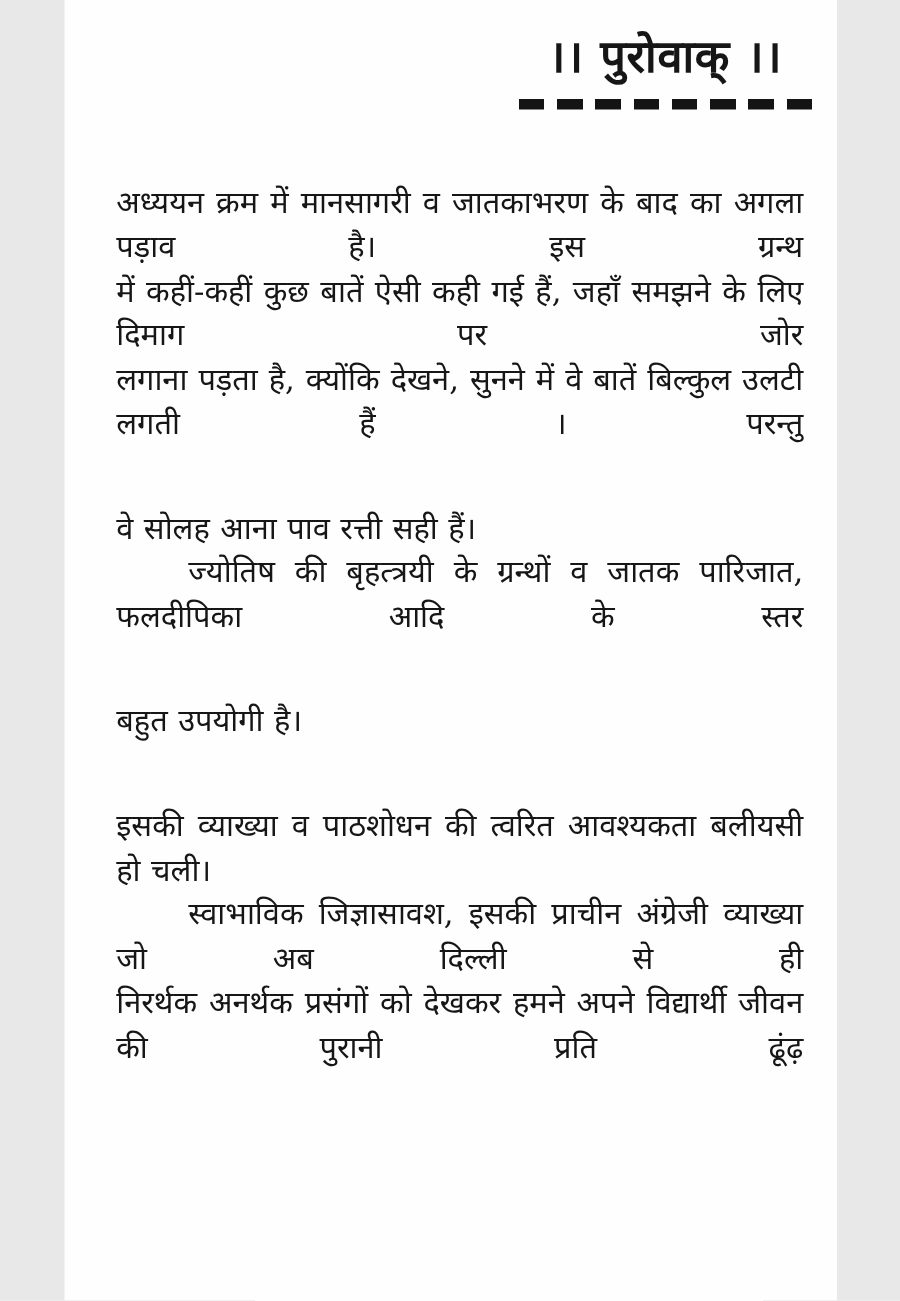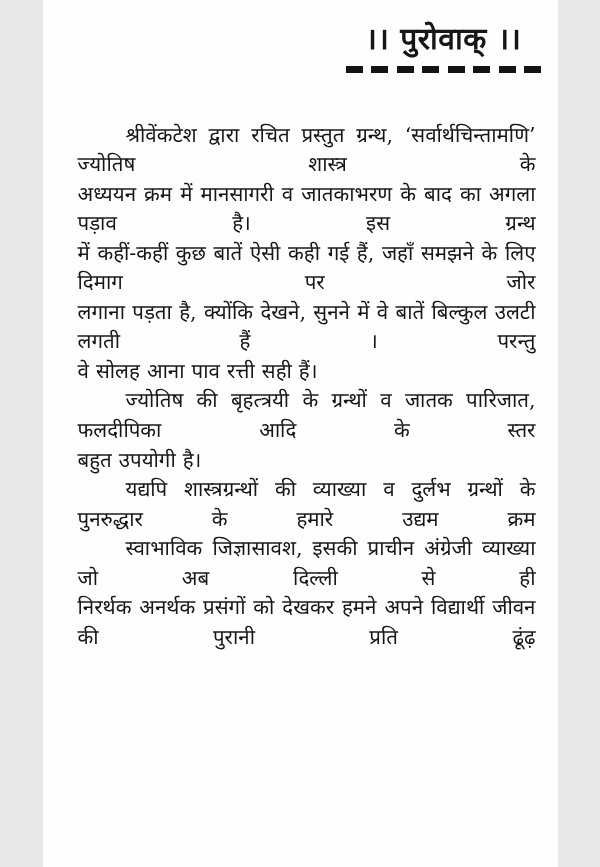--- a/index.html
+++ b/index.html
@@ -50,37 +50,37 @@
   .line {
     text-align: justify;
     text-align-last: justify;
     word-spacing: 0.5px;
   }
   .line.para-first {
     text-indent: 48px;
   }
   .line.para-last {
     text-align-last: left;
+    margin-top: 40px;
   }
 </style>
 </head>
 <body>
 
 <div class="page">
   <header class="masthead">
     <div class="title-wrap">
       <h1 class="page-title">।। पुरोवाक् ।।</h1>
       <div class="dashed-rule"></div>
     </div>
   </header>
   <main class="body-text" id="paragraphs">
-      <div class="line para-first">श्रीवेंकटेश द्वारा रचित प्रस्तुत ग्रन्थ, ‘सर्वार्थचिन्तामणि’ ज्योतिष शास्त्र के</div>
       <div class="line">अध्ययन क्रम में मानसागरी व जातकाभरण के बाद का अगला पड़ाव है। इस ग्रन्थ</div>
       <div class="line">में कहीं-कहीं कुछ बातें ऐसी कही गई हैं, जहाँ समझने के लिए दिमाग पर जोर</div>
       <div class="line">लगाना पड़ता है, क्योंकि देखने, सुनने में वे बातें बिल्कुल उलटी लगती हैं । परन्तु</div>
       <div class="line para-last">वे सोलह आना पाव रत्ती सही हैं।</div>
       <div class="line para-first">ज्योतिष की बृहत्त्रयी के ग्रन्थों व जातक पारिजात, फलदीपिका आदि के स्तर</div>
       <div class="line para-last">बहुत उपयोगी है।</div>
-      <div class="line para-first">यद्यपि शास्त्रग्रन्थों की व्याख्या व दुर्लभ ग्रन्थों के पुनरुद्धार के हमारे उद्यम क्रम</div>
+      <div class="line para-last">इसकी व्याख्या व पाठशोधन की त्वरित आवश्यकता बलीयसी हो चली।</div>
       <div class="line para-first">स्वाभाविक जिज्ञासावश, इसकी प्राचीन अंग्रेजी व्याख्या जो अब दिल्ली से ही</div>
       <div class="line">निरर्थक अनर्थक प्रसंगों को देखकर हमने अपने विद्यार्थी जीवन की पुरानी प्रति ढूंढ़</div>
     </main>
 </div>
 
 </body></html>

